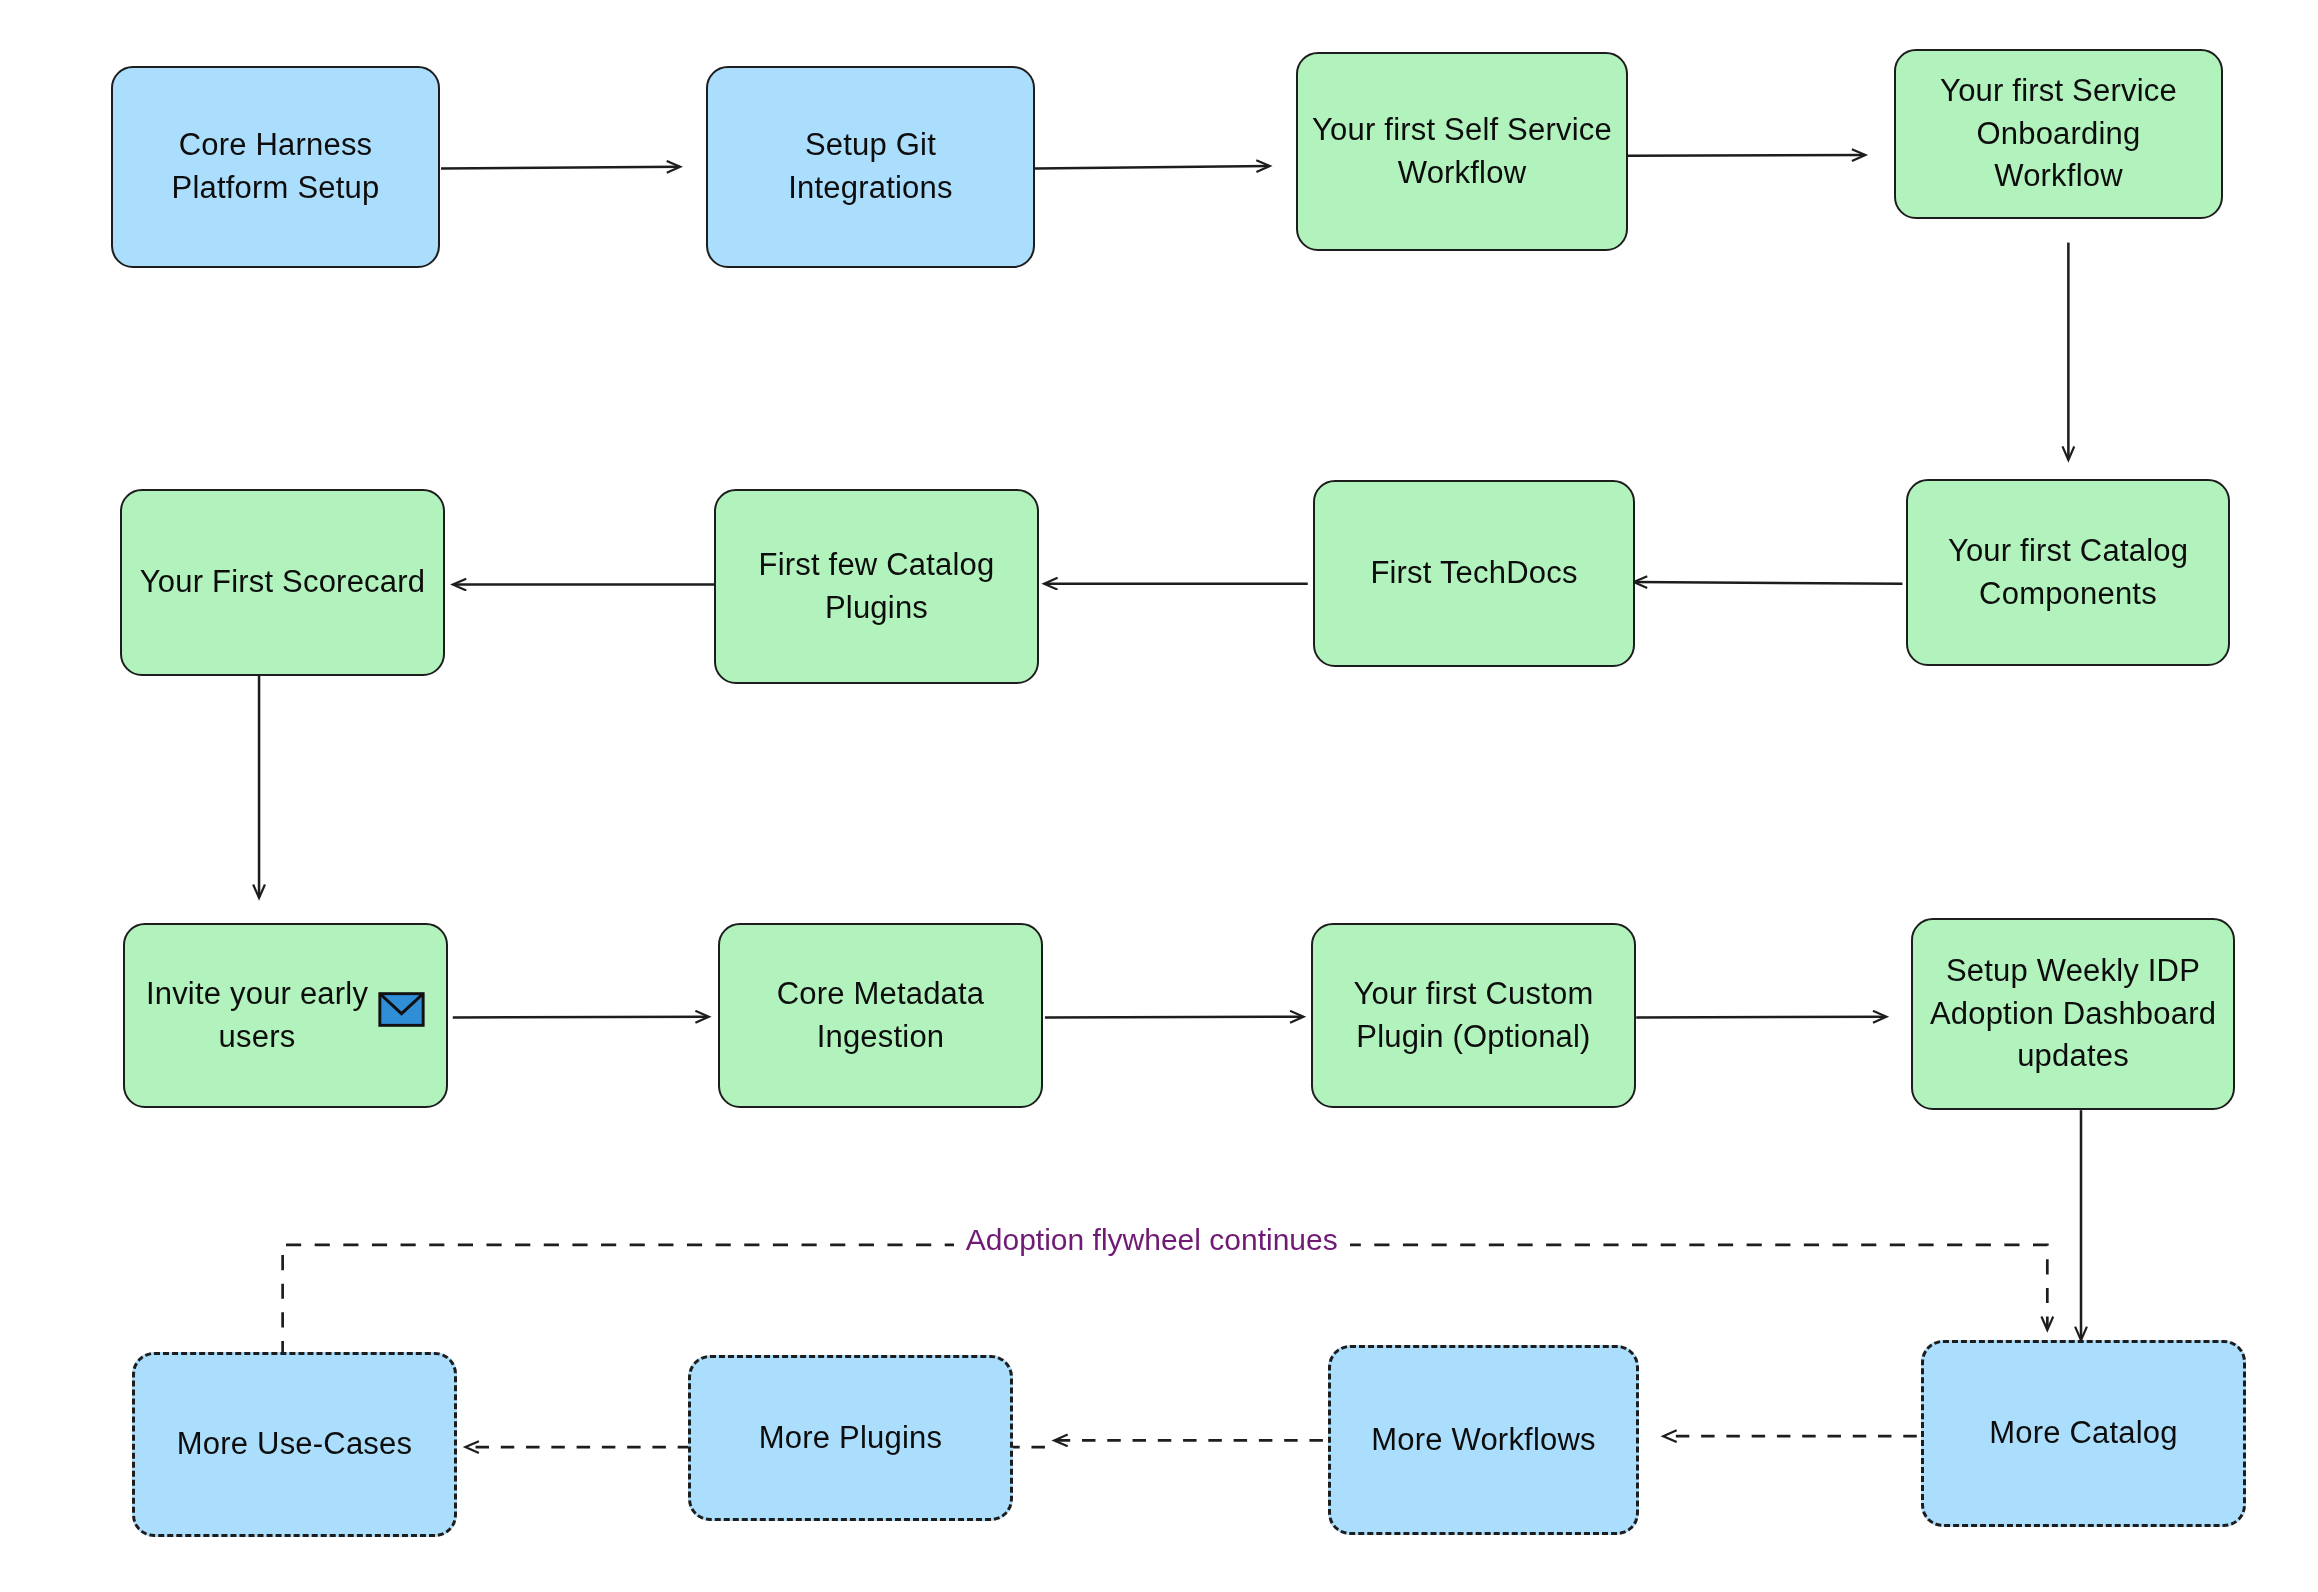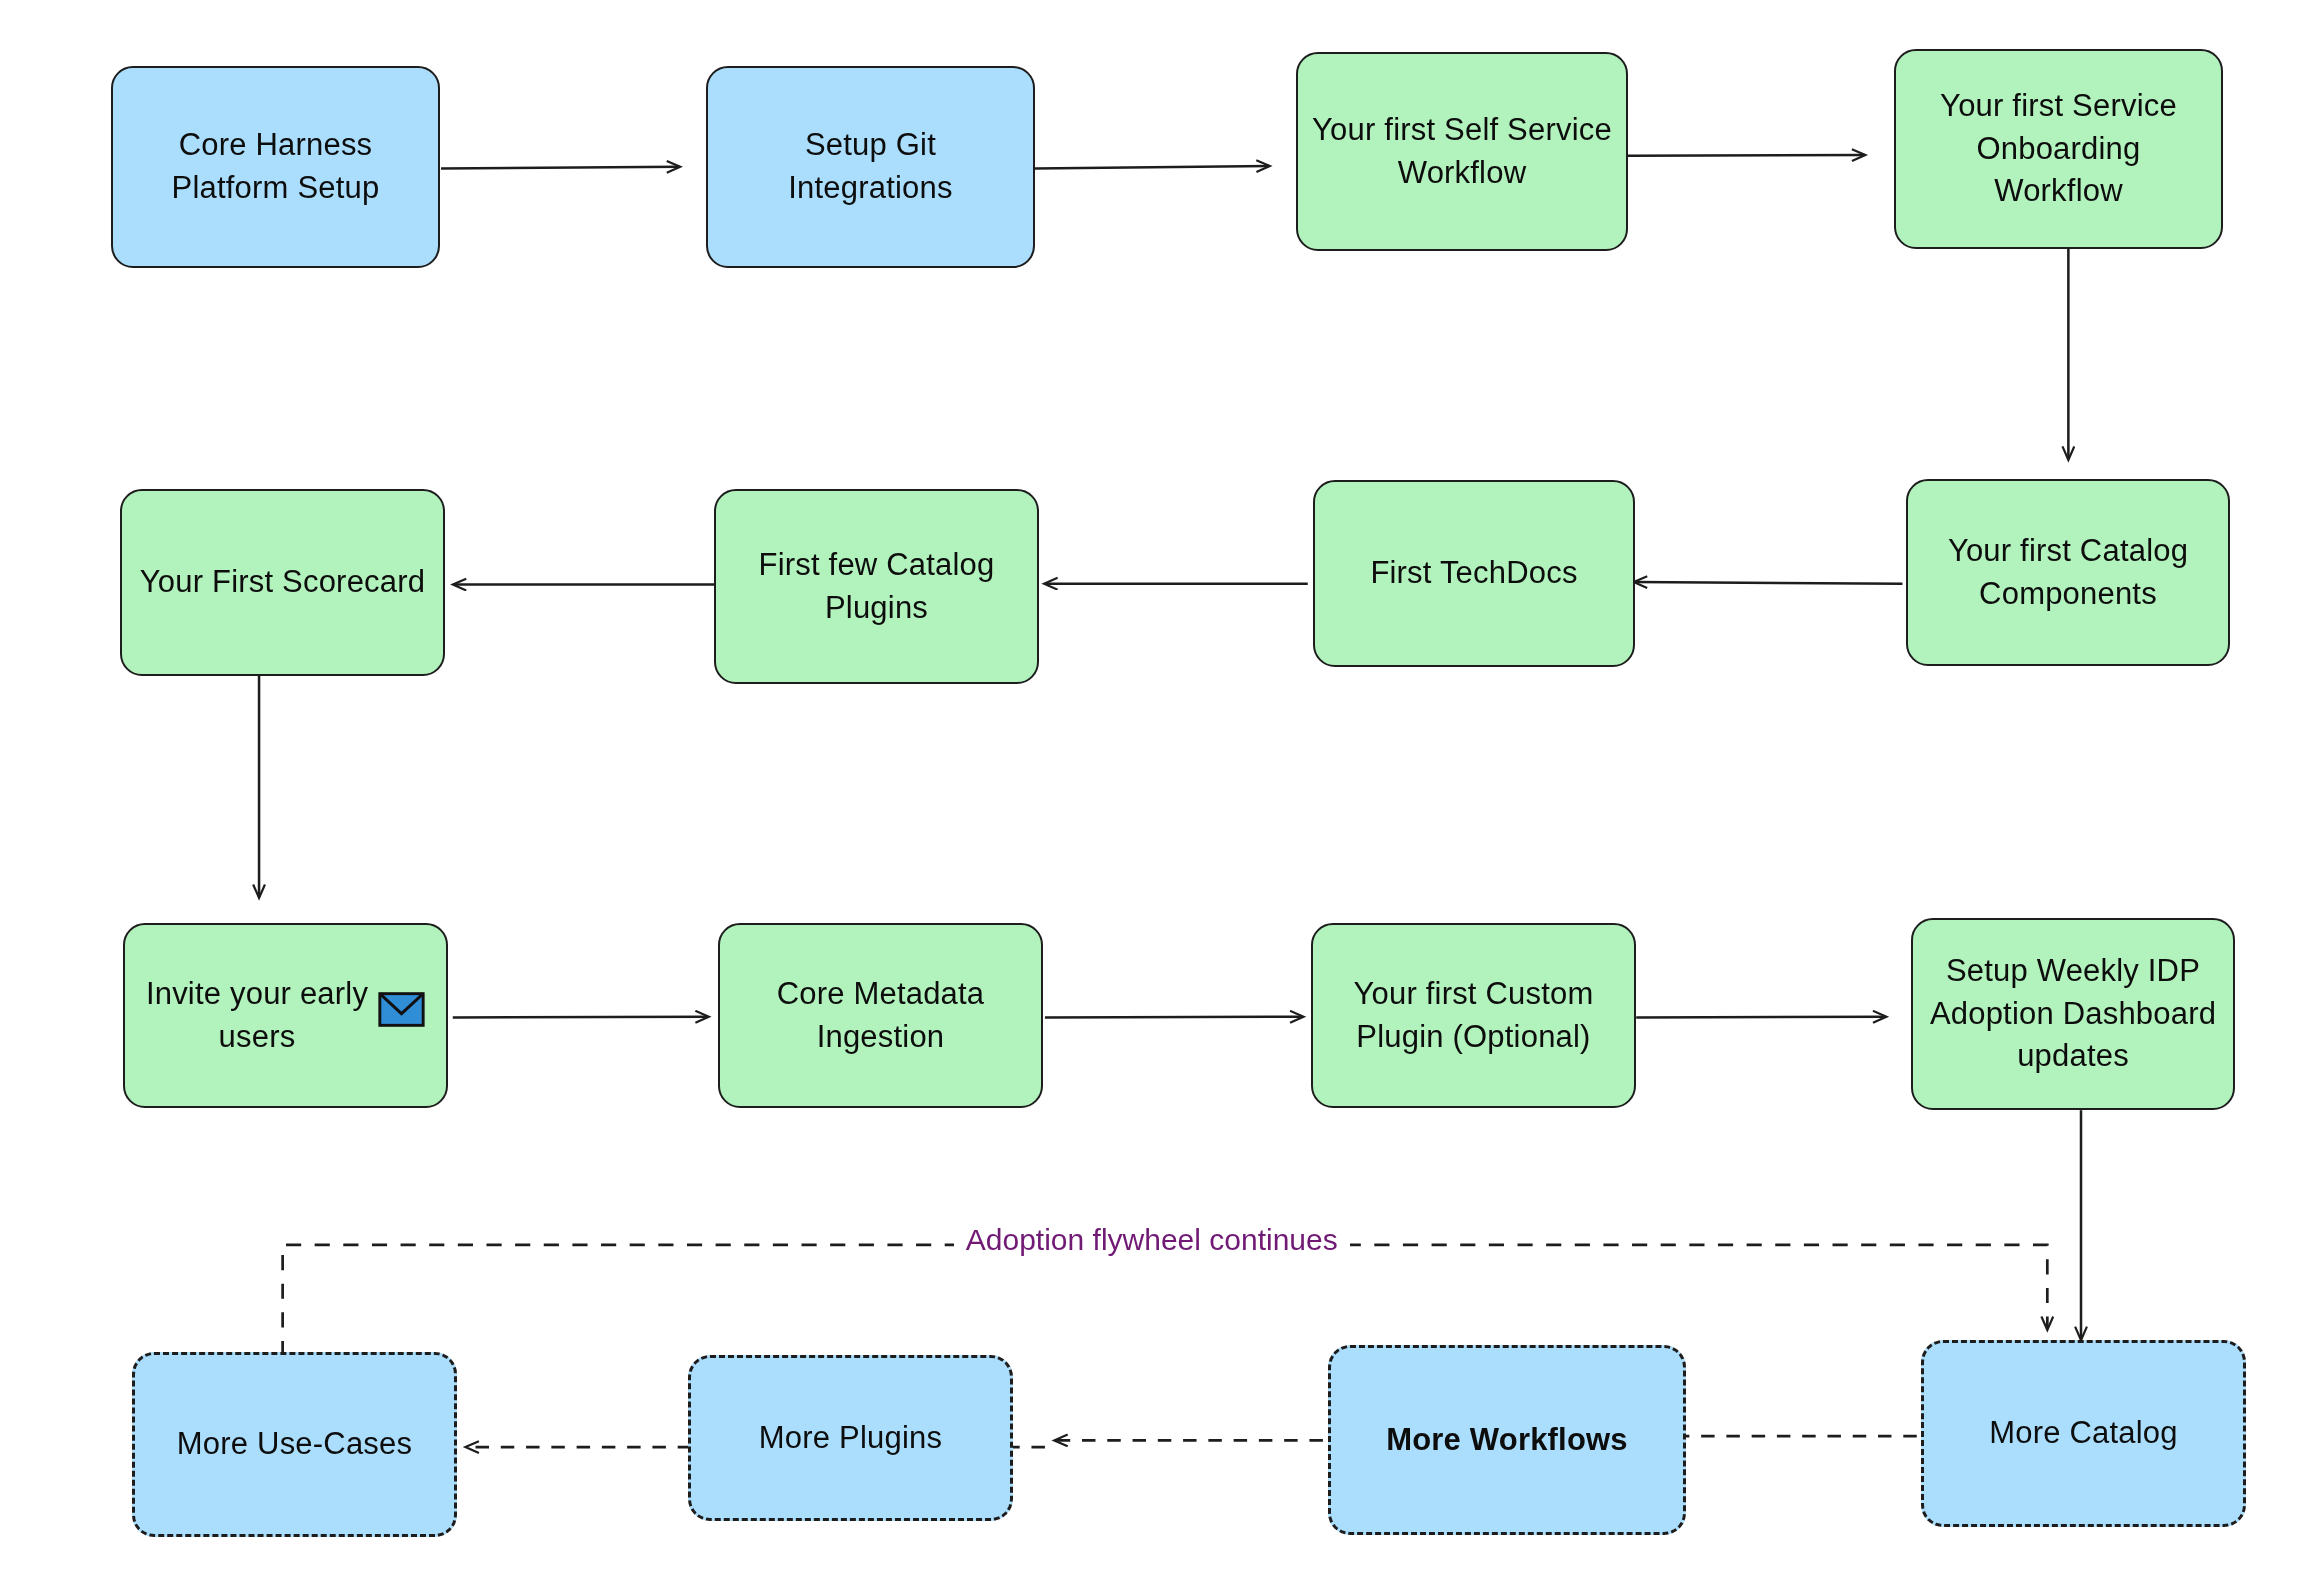--- a/index.html
+++ b/index.html
@@ -147,21 +147,21 @@
   <div class="node blue" style="left:706px; top:66px; width:329px; height:202px;">
     <span class="label">Setup Git
 Integrations</span>
   </div>
 
   <div class="node green" style="left:1296px; top:52px; width:332px; height:199px;">
     <span class="label">Your first Self Service
 Workflow</span>
   </div>
 
-  <div class="node green" style="left:1894px; top:49px; width:329px; height:200px;">
+  <div class="node green" style="left:1894px; top:49px; width:329px; height:170px;">
     <span class="label">Your first Service
 Onboarding
 Workflow</span>
   </div>
 
   <div class="node green" style="left:120px; top:489px; width:325px; height:187px;">
     <span class="label">Your First Scorecard</span>
   </div>
 
   <div class="node green" style="left:1313px; top:480px; width:322px; height:187px;">
@@ -206,21 +206,21 @@
   </div>
 
   <div class="node blue dashed" style="left:132px; top:1352px; width:325px; height:185px;">
     <span class="label">More Use-Cases</span>
   </div>
 
   <div class="node blue dashed" style="left:688px; top:1355px; width:325px; height:166px;">
     <span class="label">More Plugins</span>
   </div>
 
-  <div class="node blue dashed" style="left:1328px; top:1345px; width:358px; height:190px;font-weight:bold;">
+  <div class="node blue dashed" style="left:1328px; top:1345px; width:311px; height:190px;">
     <span class="label">More Workflows</span>
   </div>
 
   <div class="node blue dashed" style="left:1921px; top:1340px; width:325px; height:187px;">
     <span class="label">More Catalog</span>
   </div>
 
   <div class="edge-label" style="left:954px; top:1223px;">Adoption flywheel continues</div>
 
 </div>

